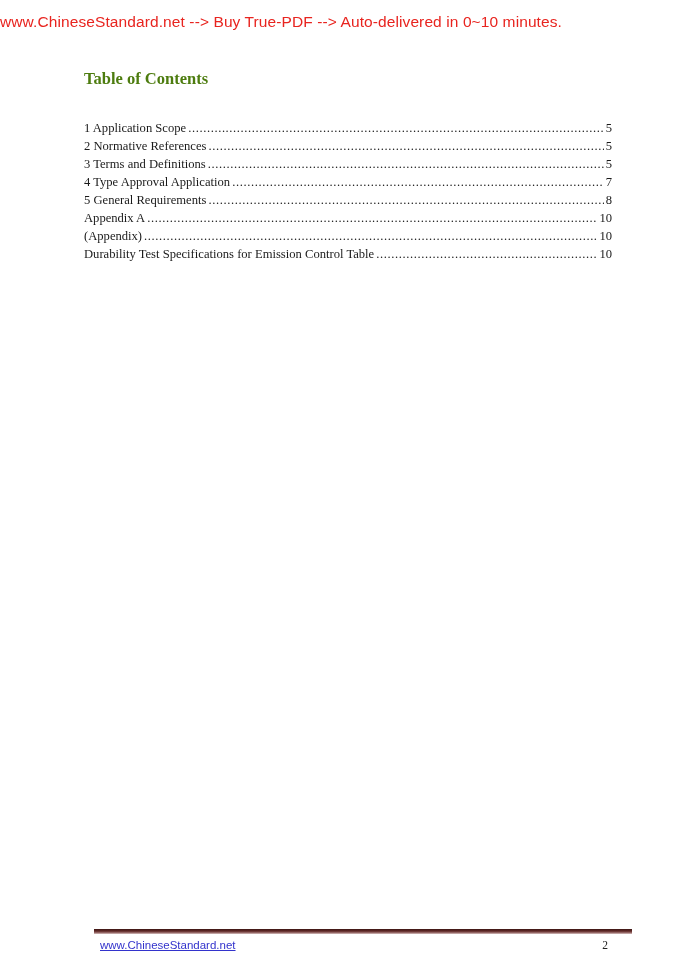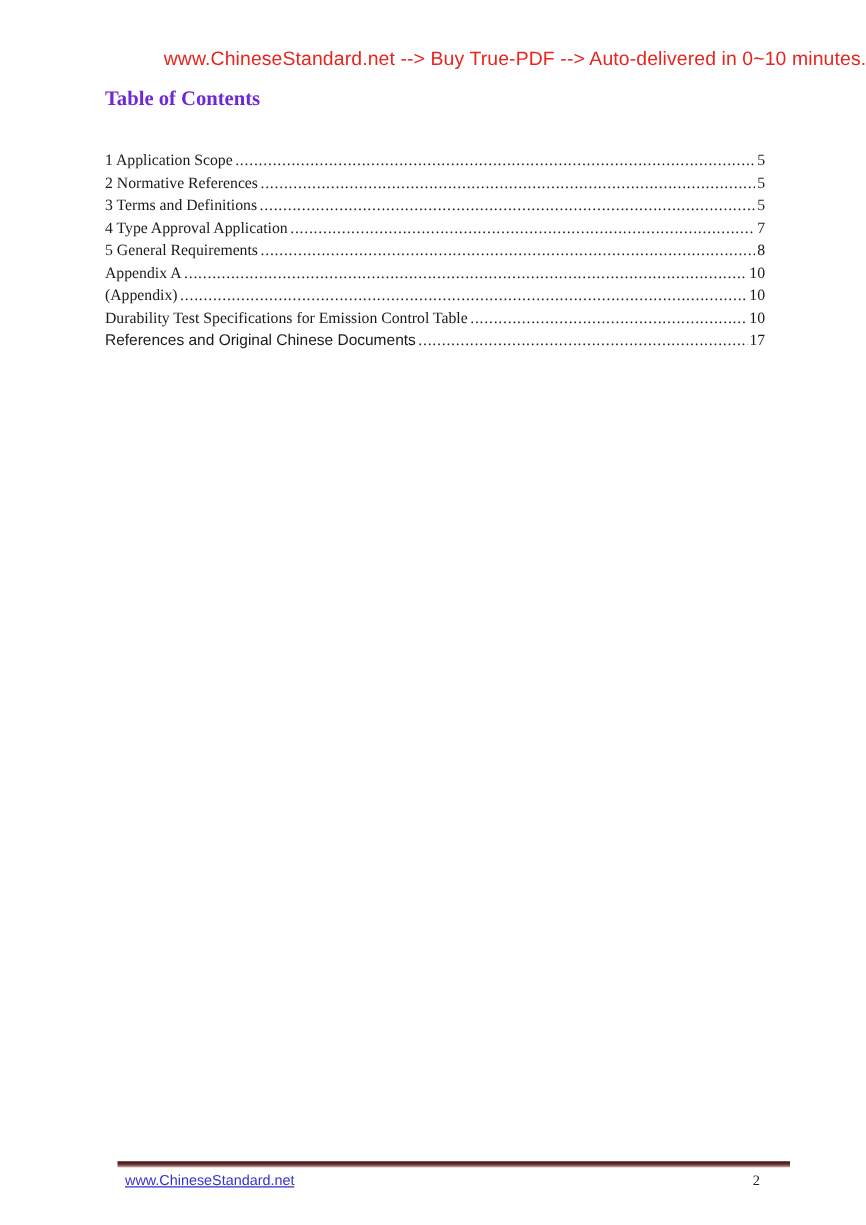--- a/index.html
+++ b/index.html
@@ -13,43 +13,43 @@
     height: 980px;
     background: #ffffff;
     overflow: hidden;
     font-family: "Liberation Serif", serif;
     color: #1a1a1a;
   }
 
   
   .header-notice {
     position: absolute;
-    top: 39px;
+    top: 13px;
     left: 0;
     width: 100%;
-    text-align: right;
+    text-align: left;
     font-family: "Liberation Sans", sans-serif;
     font-size: 15.5px;
     color: #e8241f;
     letter-spacing: 0.1px;
     white-space: nowrap;
   }
 
   
   .content {
     position: absolute;
     left: 84px;
     width: 528px;
     top: 68px;
   }
   .doc-title {
     font-family: "Liberation Serif", serif;
     font-size: 16.5px;
     font-weight: bold;
-    color: #6d28d9;
+    color: #4d7c0f;
     margin: 0 0 0 0;
     line-height: 22px;
   }
 
   .toc {
     margin-top: 29px;
   }
   .toc-row {
     display: flex;
     align-items: flex-end;
@@ -172,25 +172,20 @@
         <span class="toc-leader"></span>
         <span class="toc-page">10</span>
       </div>
 
       <div class="toc-row">
         <span class="toc-label">Durability Test Specifications for Emission Control Table</span>
         <span class="toc-leader"></span>
         <span class="toc-page">10</span>
       </div>
 
-      <div class="toc-row sans">
-        <span class="toc-label">References and Original Chinese Documents</span>
-        <span class="toc-leader"></span>
-        <span class="toc-page">17</span>
-      </div>
 
     </div>
   </div>
 
   <div class="footer">
     <div class="footer-rule"></div>
     <div class="footer-row">
       <span class="footer-link">www.ChineseStandard.net</span>
       <span class="footer-page-number">2</span>
     </div>

